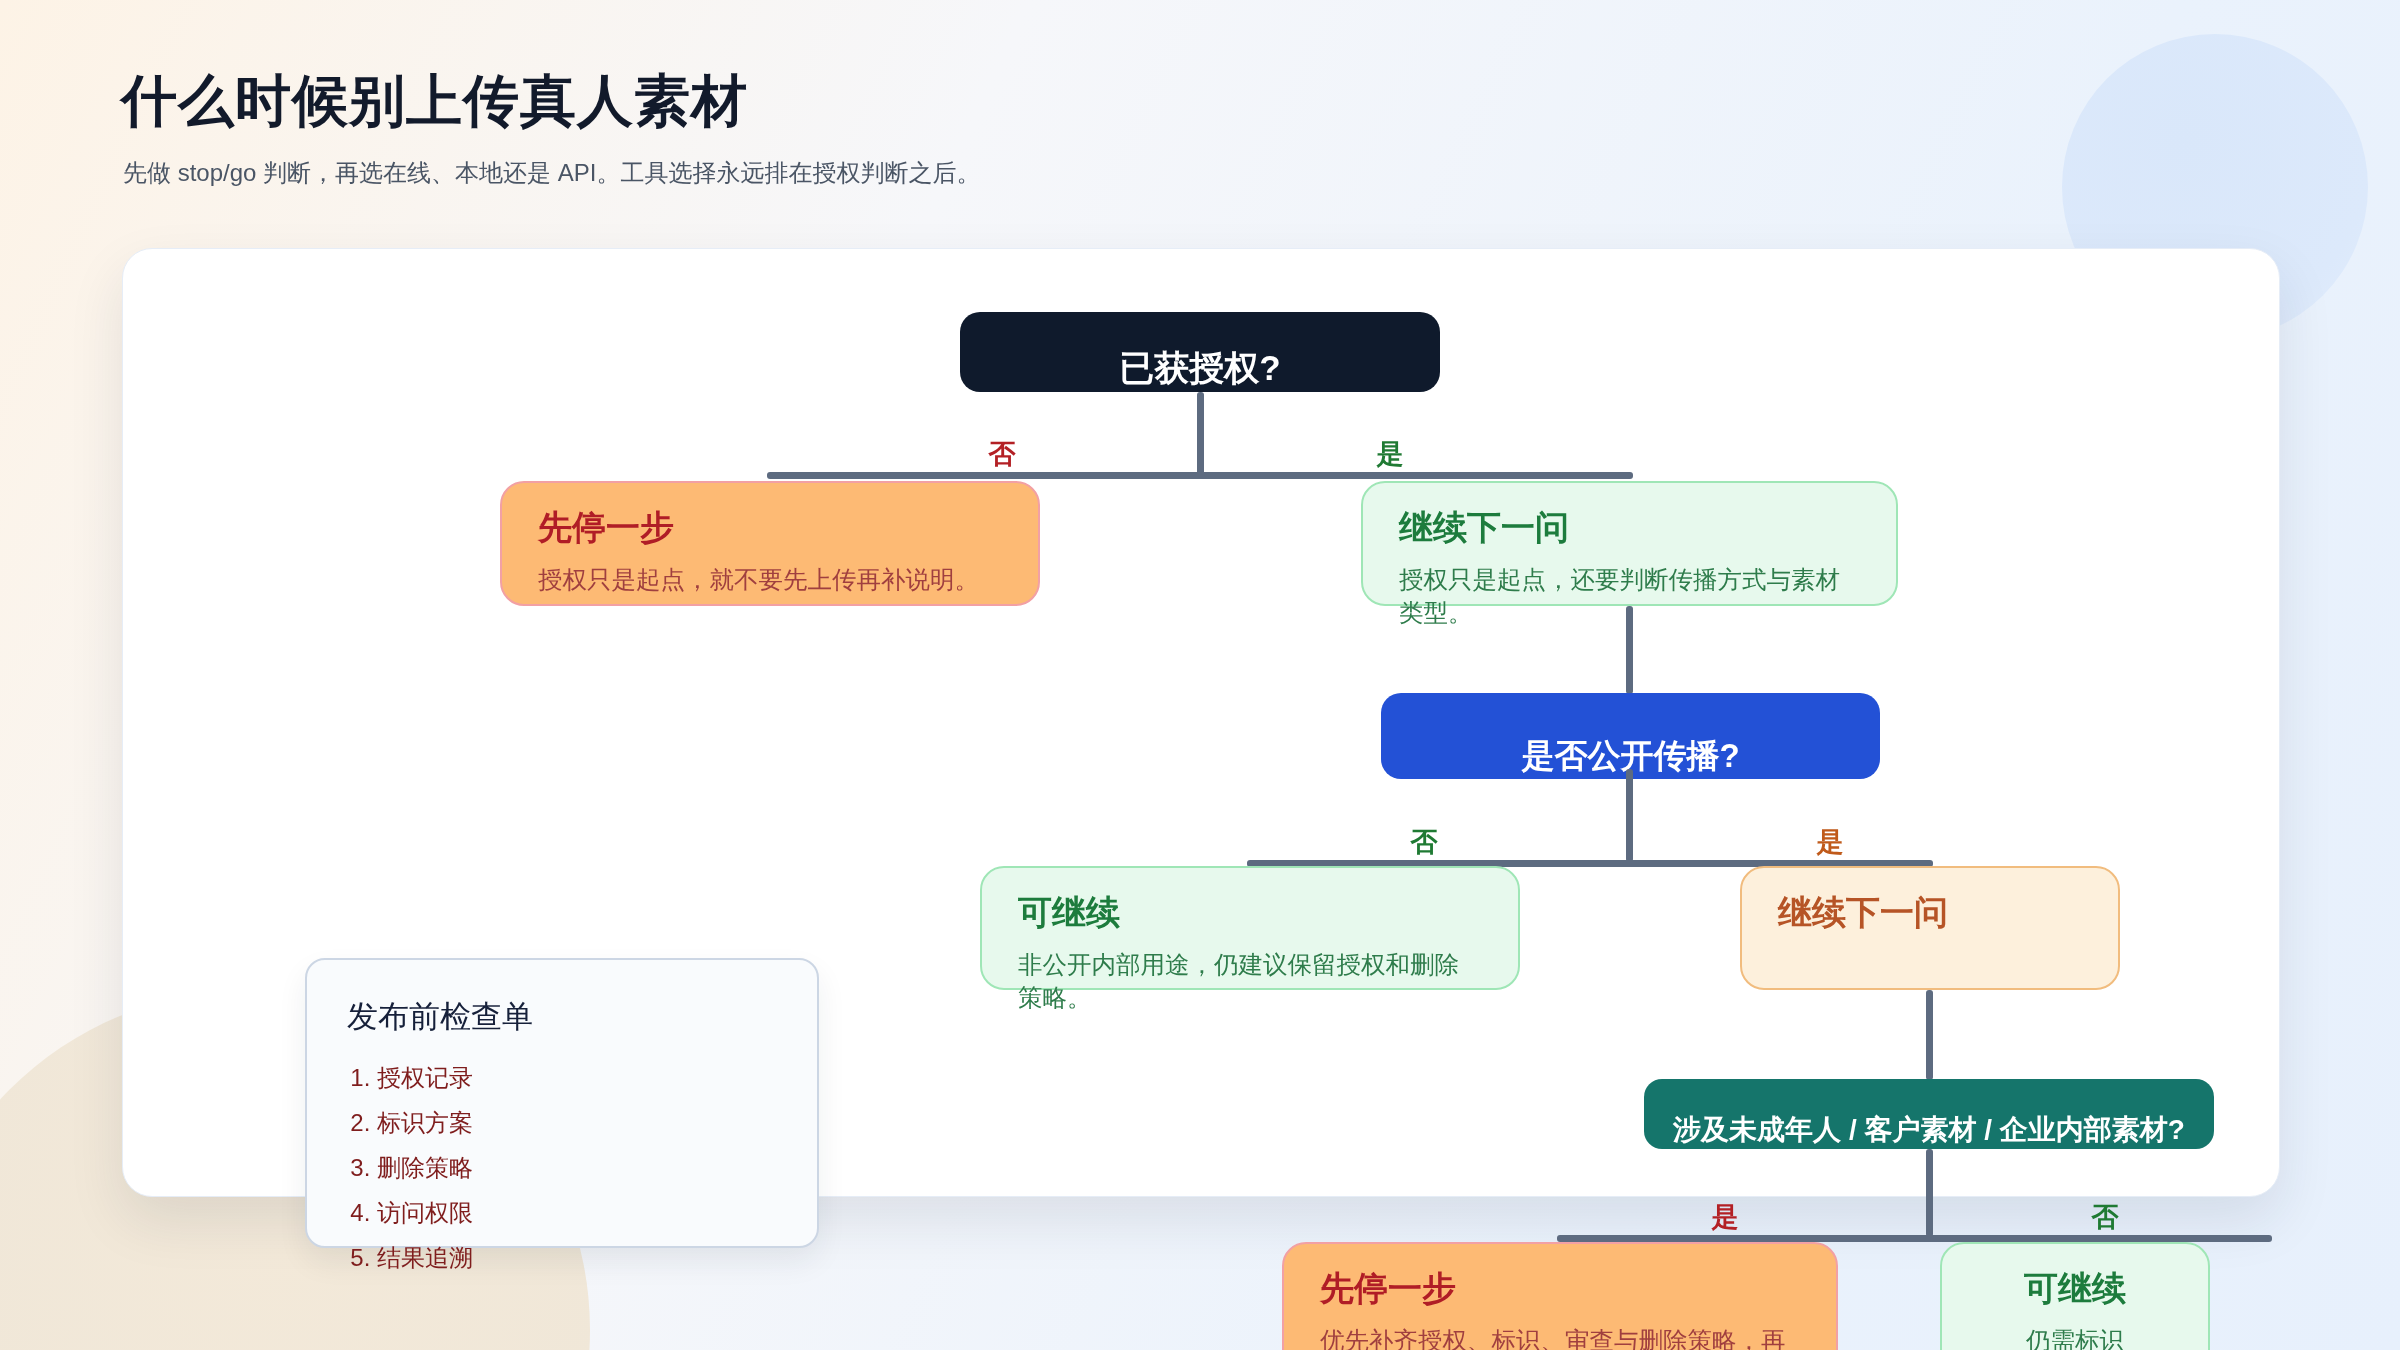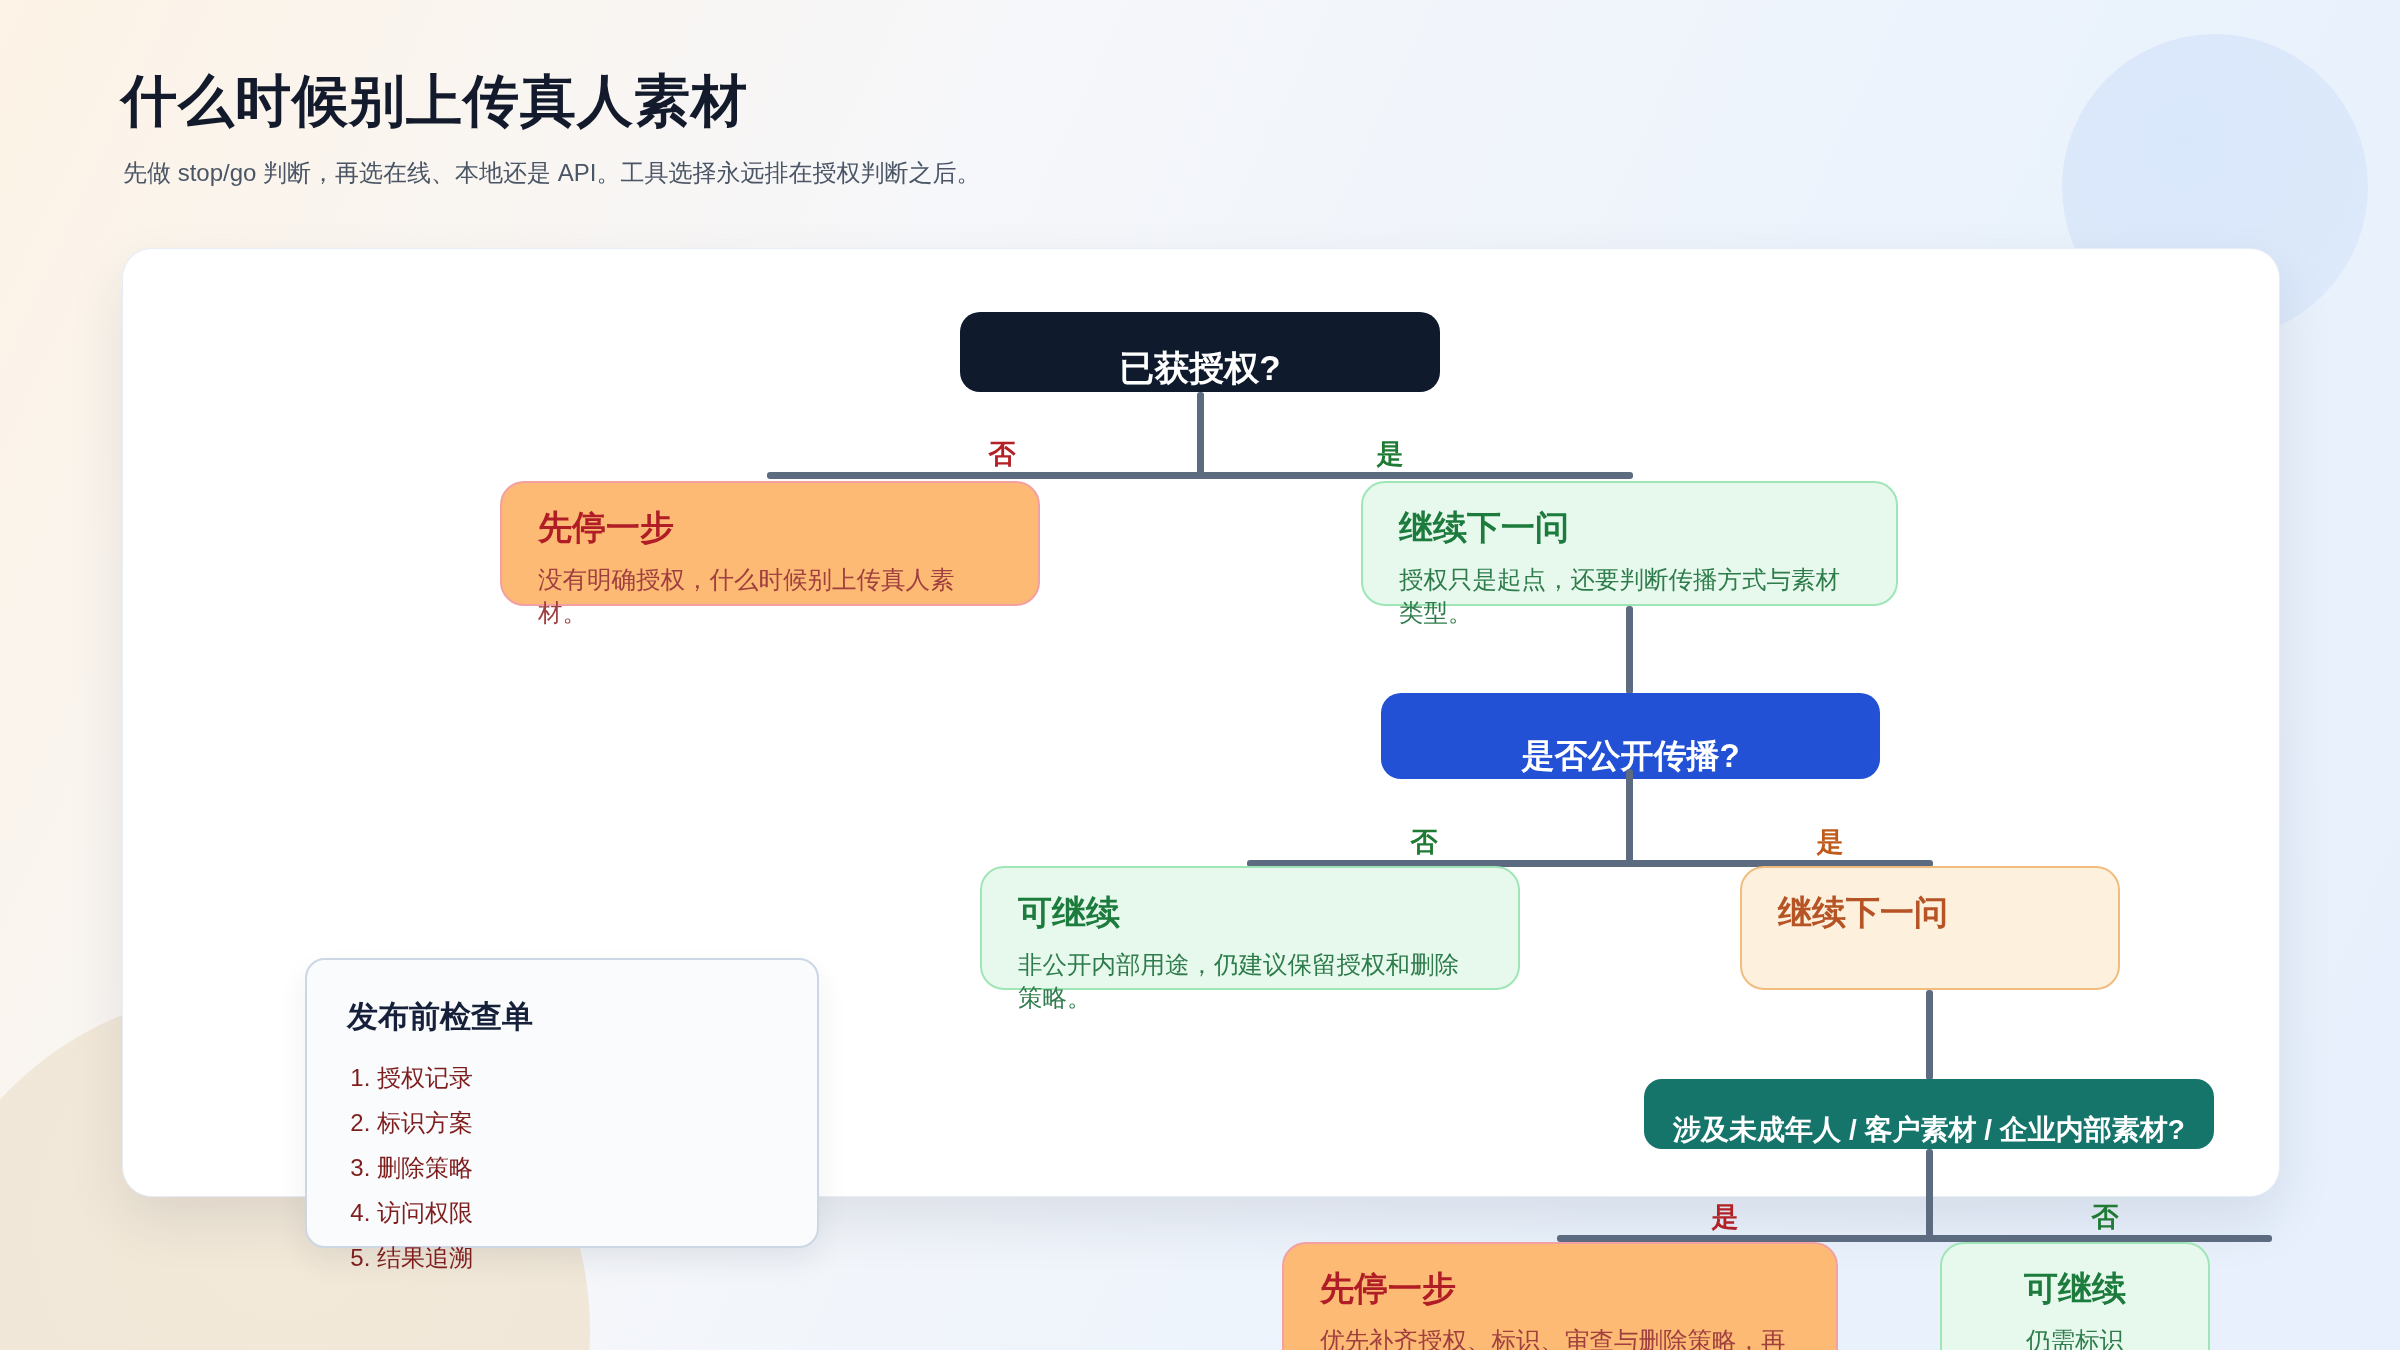--- a/index.html
+++ b/index.html
@@ -60,21 +60,21 @@
   .box-green p  { color: #2e7c4b; }
   .box-orange { background: #fdf0dc; border-color: #f1bc7e; }
   .box-orange h3 { color: #b65426; }
   .box-orange p  { color: #ae5a2f; }
   .box-center { text-align: center; padding-left: 16px; padding-right: 16px; }
   .checklist-card {
     position: absolute; left: 305px; top: 958px; width: 514px; height: 290px;
     background: #f9fbfd; border: 2px solid #ccd6e4; border-radius: 20px;
     padding: 36px 40px; box-shadow: 0 14px 30px rgba(30, 41, 59, 0.07);
   }
-  .checklist-card h2 { font-size: 31px; font-weight: 700; color: #16203a; }
+  .checklist-card h2 { font-size: 31px; font-weight: 400; color: #16203a; }
   .checklist-card ol { margin-top: 24px; margin-left: 30px; }
   .checklist-card li {
     font-size: 24px; color: #7f1d1d; margin-bottom: 13px;
   }
 </style>
 </head>
 <body>
 
 <div class="deco-circle circle-tr"></div>
 <div class="deco-circle circle-bl"></div>
@@ -88,21 +88,21 @@
   <span>已获授权?</span>
 </div>
 
 <div class="vline" style="left:1197px; top:392px; width:7px; height:86px;"></div>
 <div class="hline" style="left:767px; top:472px; width:866px; height:7px;"></div>
 <div class="edge-label lbl-red" style="left:1002px; top:436px;">否</div>
 <div class="edge-label lbl-green" style="left:1390px; top:436px;">是</div>
 
 <div class="box box-pink" style="left:500px; top:481px; width:540px; height:125px;">
   <h3>先停一步</h3>
-  <p>没有明确授权，什么时候别上传真人素材。</p>
+  <p>授权只是起点，就不要先上传再补说明。</p>
 </div>
 
 <div class="box box-green" style="left:1361px; top:481px; width:537px; height:125px;">
   <h3>继续下一问</h3>
   <p>授权只是起点，还要判断传播方式与素材类型。</p>
 </div>
 
 <div class="vline" style="left:1626px; top:606px; width:7px; height:88px;"></div>
 
 <div class="node node-blue" style="left:1381px; top:693px; width:499px; height:86px; font-size:33px;">

